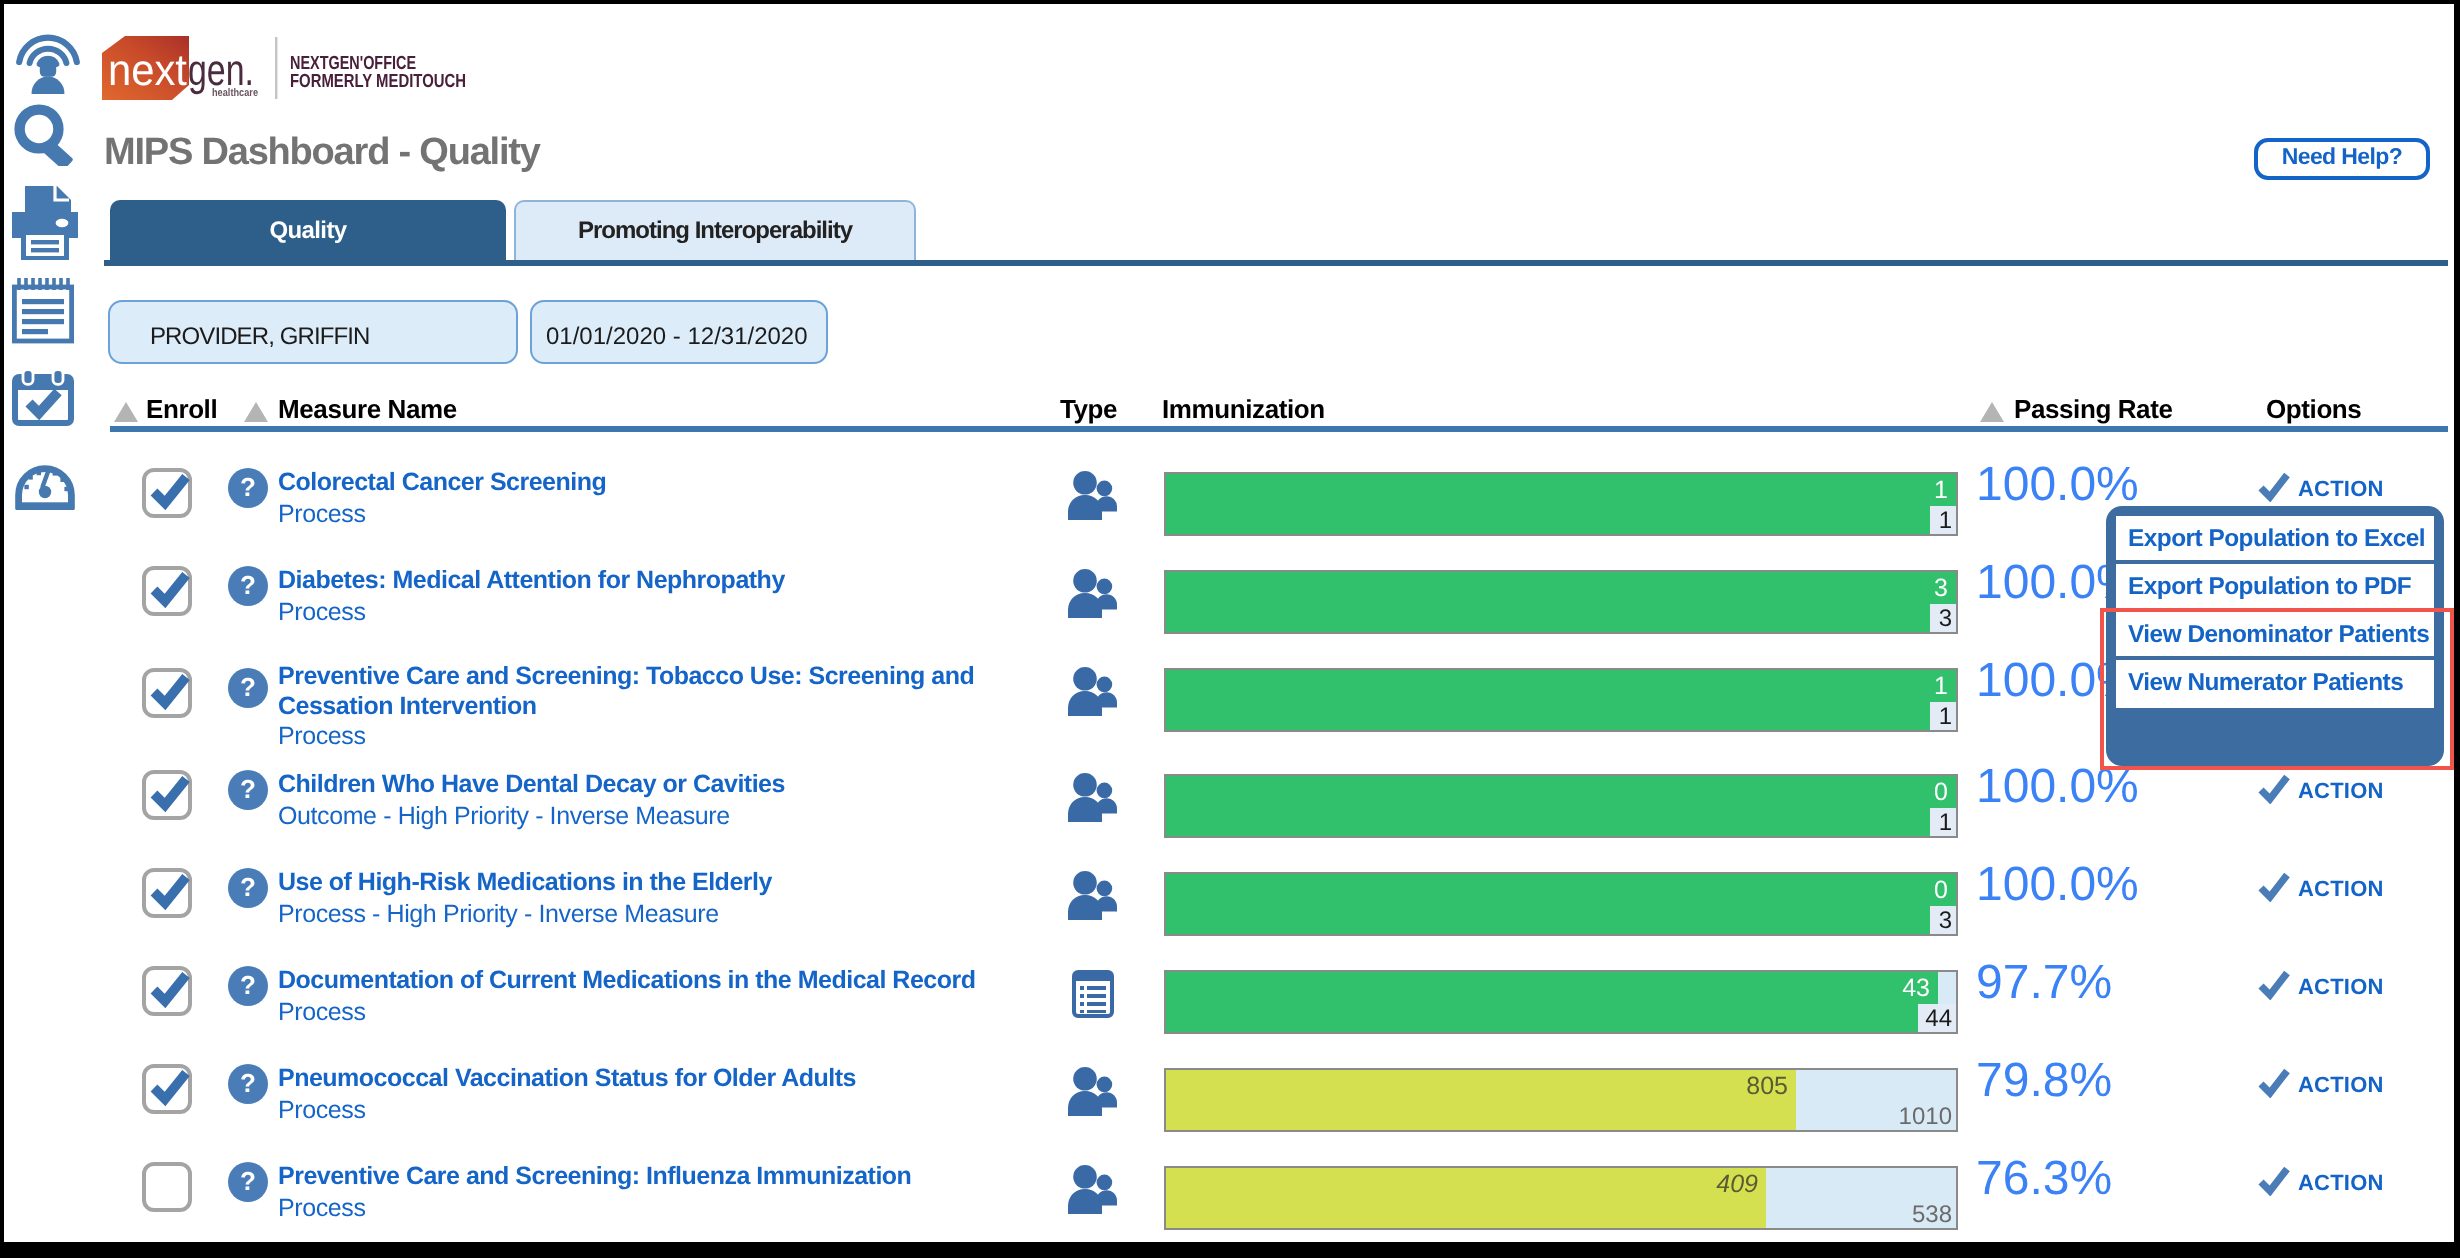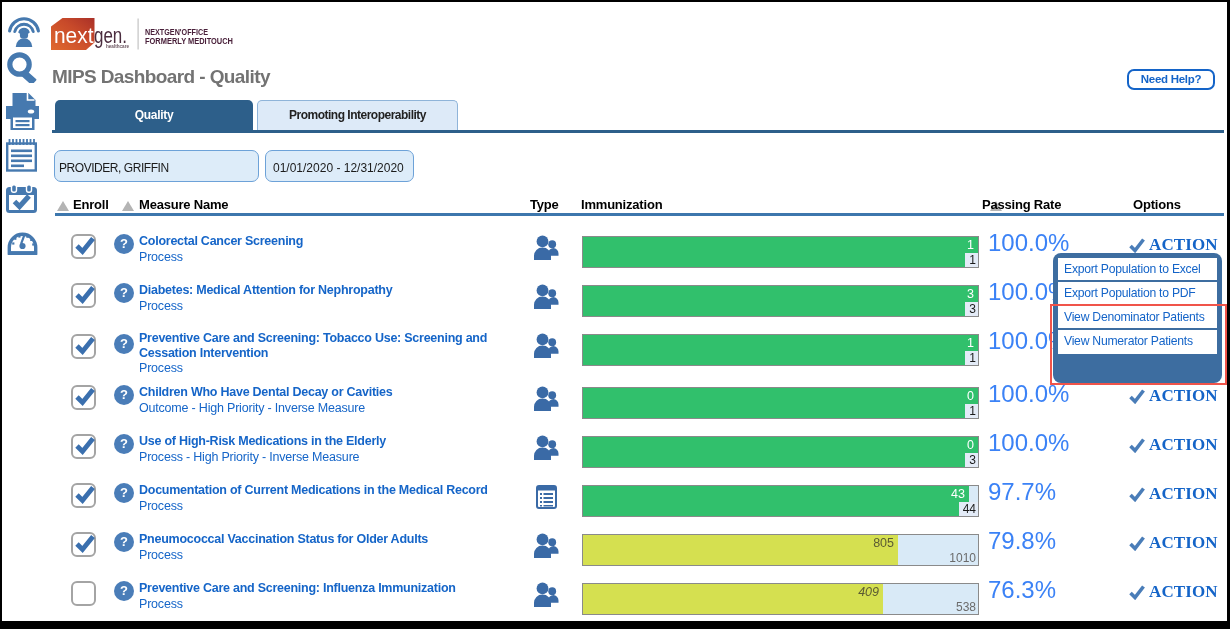--- a/index.html
+++ b/index.html
@@ -31,25 +31,25 @@
 .mname { position:absolute; left:139px; font-size:12.5px; font-weight:bold; color:#1565c8;
   line-height:14.5px; letter-spacing:-0.25px; white-space:nowrap; }
 .msub { font-size:12.5px; font-weight:normal; letter-spacing:-0.2px; margin-top:1px; }
 .ticon { position:absolute; }
 .bar { position:absolute; left:582px; width:397px; height:32px; border:1px solid #8a8a8a; background:#d9eaf7; }
 .fill { position:absolute; left:0; top:0; bottom:0; }
 .num { position:absolute; top:2px; font-size:12.5px; line-height:13px; padding-right:4px; }
 .den { position:absolute; right:0; bottom:0; font-size:12px; line-height:12px; padding:1px 2px 1px 4px; }
 .rate { position:absolute; left:988px; font-size:24px; font-weight:normal; color:#3b82f6; line-height:21px; }
 .action { position:absolute; left:1129px; width:80px; white-space:nowrap; }
-.acttext { color:#1464c8; font-size:17px; font-weight:bold; letter-spacing:0.1px;font-family:Liberation Serif, serif; }
+.acttext { color:#1464c8; font-size:11px; font-weight:bold; letter-spacing:0.1px; }
 .dd { position:absolute; left:1053px; top:253px; width:169px; height:130px; background:#3d6da0;
   border-radius:8px; padding:5px; }
 .dditem { height:24px; background:#fff; border-bottom:2px solid #3d6da0; color:#1464c8;
-  font-size:12.2px; font-weight:normal; line-height:22px; padding-left:6px; white-space:nowrap; letter-spacing:-0.25px; }
+  font-size:12.2px; font-weight:bold; line-height:22px; padding-left:6px; white-space:nowrap; letter-spacing:-0.25px; }
 .dditem:last-child { border-bottom:none; }
 .redbox { position:absolute; left:1050px; top:304px; width:177px; height:81px; border:2px solid #f0544a; z-index:10; }
 </style>
 </head>
 <body>
 <div class="page"></div>
 
 <svg class="sideicon" style="left:5px;top:7px" width="38" height="40" viewBox="0 0 38 40">
   <g fill="none" stroke="#4679af" stroke-linecap="round">
     <path d="M4.6 24 A14.6 14.6 0 0 1 33.4 24" stroke-width="3.1"></path>
@@ -124,30 +124,30 @@
   <rect x="87.5" y="1.5" width="1.2" height="31" fill="#c4c4c4"></rect>
   <text x="95" y="17.5" font-family="Liberation Sans, sans-serif" font-size="9.5" font-weight="bold" fill="#49203a" textLength="63" lengthAdjust="spacingAndGlyphs">NEXTGEN'OFFICE</text>
   <text x="95" y="26.5" font-family="Liberation Sans, sans-serif" font-size="9.5" font-weight="bold" fill="#49203a" textLength="88" lengthAdjust="spacingAndGlyphs">FORMERLY MEDITOUCH</text>
 </svg>
 
 <div class="title">MIPS Dashboard - Quality</div>
 <div class="needhelp">Need Help?</div>
 <div class="tab1">Quality</div>
 <div class="tab2">Promoting Interoperability</div>
 <div class="tabline"></div>
-<div class="filter" style="left:54px;top:150px;width:205px;letter-spacing:-0.45px;padding-left:4px;">PROVIDER, GRIFFIN</div>
+<div class="filter" style="left:54px;top:150px;width:205px;letter-spacing:-0.45px;padding-left:20px;">PROVIDER, GRIFFIN</div>
 <div class="filter" style="left:265px;top:150px;width:149px;padding-left:7px;">01/01/2020 - 12/31/2020</div>
 <div class="tri" style="left:57px;"></div>
 <div class="th" style="left:73px;">Enroll</div>
 <div class="tri" style="left:122px;"></div>
 <div class="th" style="left:139px;">Measure Name</div>
 <div class="th" style="left:530px;">Type</div>
 <div class="th" style="left:581px;">Immunization</div>
 <div class="tri" style="left:990px;"></div>
-<div class="th" style="left:982px;">Passing Rate</div>
+<div class="th" style="left:1007px;">Passing Rate</div>
 <div class="th" style="left:1133px;">Options</div>
 <div class="hline"></div>
 <div class="cb" style="top:234px;">
     <svg width="22" height="22" viewBox="0 0 22 22" style="position:absolute;left:0.5px;top:-1px;">
       <path d="M3 11 L8.5 16.5 L19 3.5" fill="none" stroke="#3a6fae" stroke-width="4.8"></path>
     </svg>
   </div>
 <div class="qc" style="top:234px;">?</div>
 <div class="mname" style="top:234px;">Colorectal Cancer Screening<div class="msub">Process</div></div>
 <div class="ticon" style="left:533px;top:235px;"><svg width="26" height="25" viewBox="0 0 26 25">

